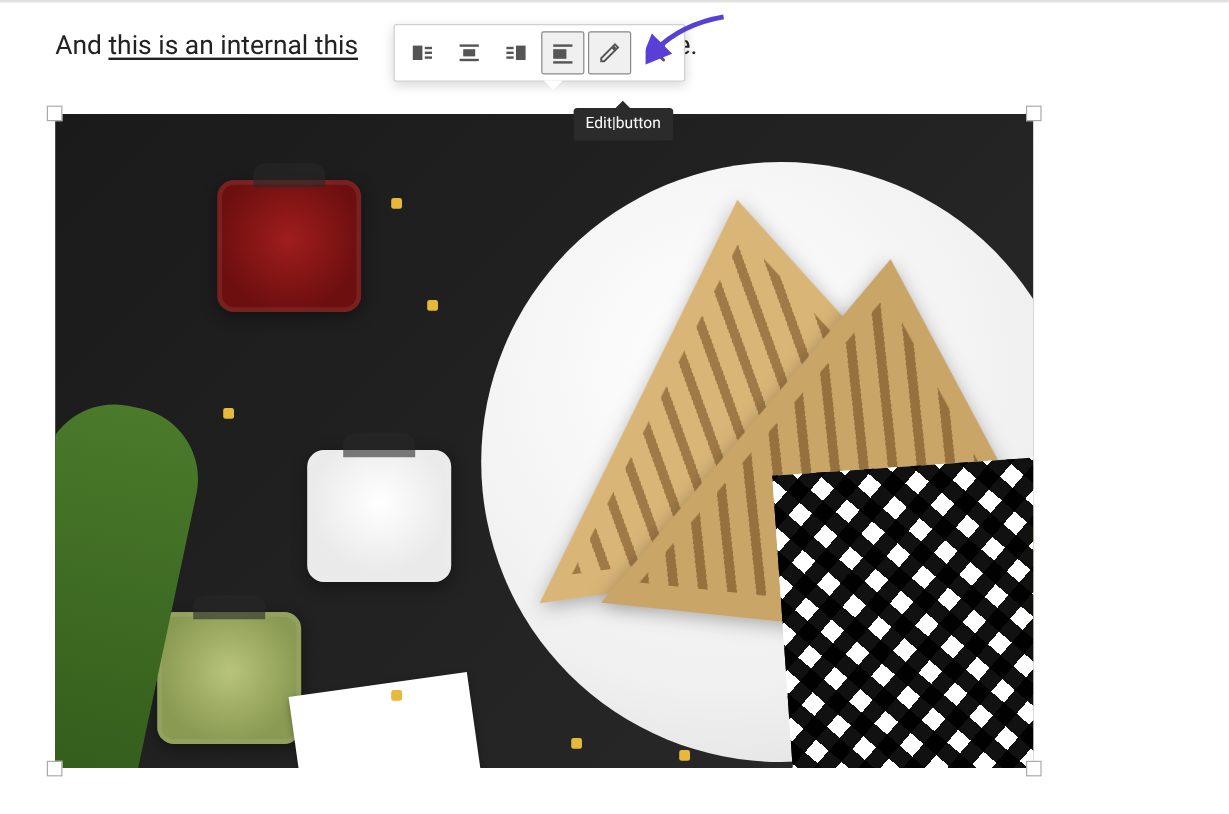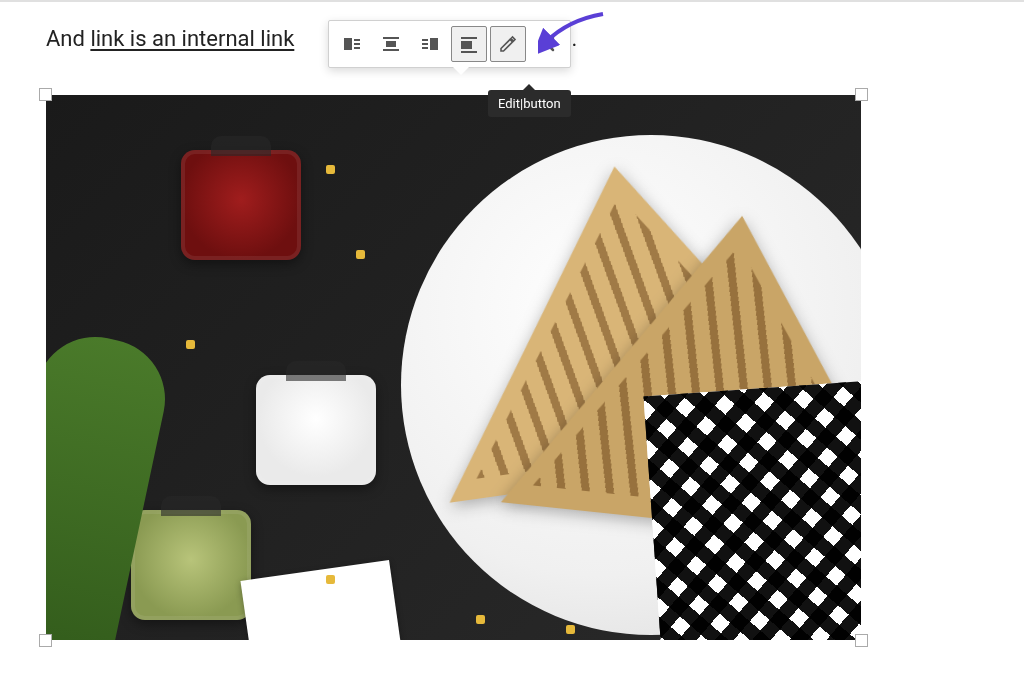--- a/index.html
+++ b/index.html
@@ -99,21 +99,21 @@
     .toolbar-btn.active {
       border: 1px solid #888;
       background: #f0f0f0;
     }
     .toolbar-btn svg { width: 20px; height: 20px; }
 
     
     .tooltip {
       position: absolute;
       top: 90px;
-      left: 488px;
+      left: 478px;
       background: #2b2b2b;
       color: #fff;
       font-size: 13px;
       padding: 6px 10px;
       border-radius: 3px;
       white-space: nowrap;
       z-index: 101;
     }
     .tooltip::before {
       content: '';
@@ -214,21 +214,21 @@
     }
   </style>
 </head>
 <body>
 
 <div class="top-divider"></div>
 
 <div class="content-area">
 
   <p class="text-line">
-    <span>And </span><a href="#" class="internal-link">link is an internal link</a>
+    <span>And </span><a href="#" class="internal-link">this is an internal this</a>
     <span style="margin-left:260px">e.</span>
   </p>
 
   <div class="image-container">
     <div class="editor-image" aria-label="Grilled sandwich with dipping sauces on a plate">
       <div class="plate"></div>
       <div class="sandwich s1"></div>
       <div class="sandwich s2"></div>
       <div class="cup red"></div>
       <div class="cup white"></div>

